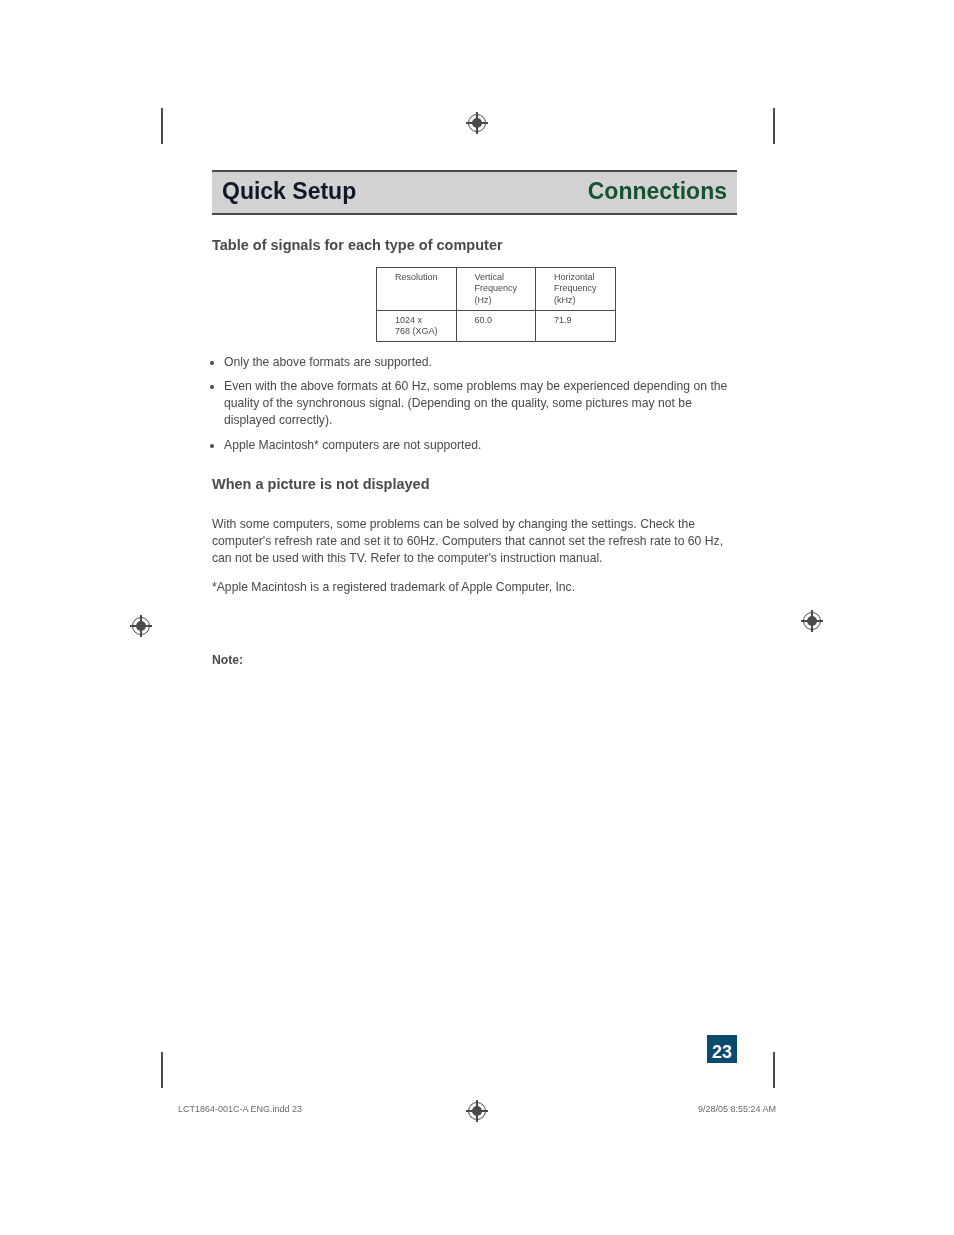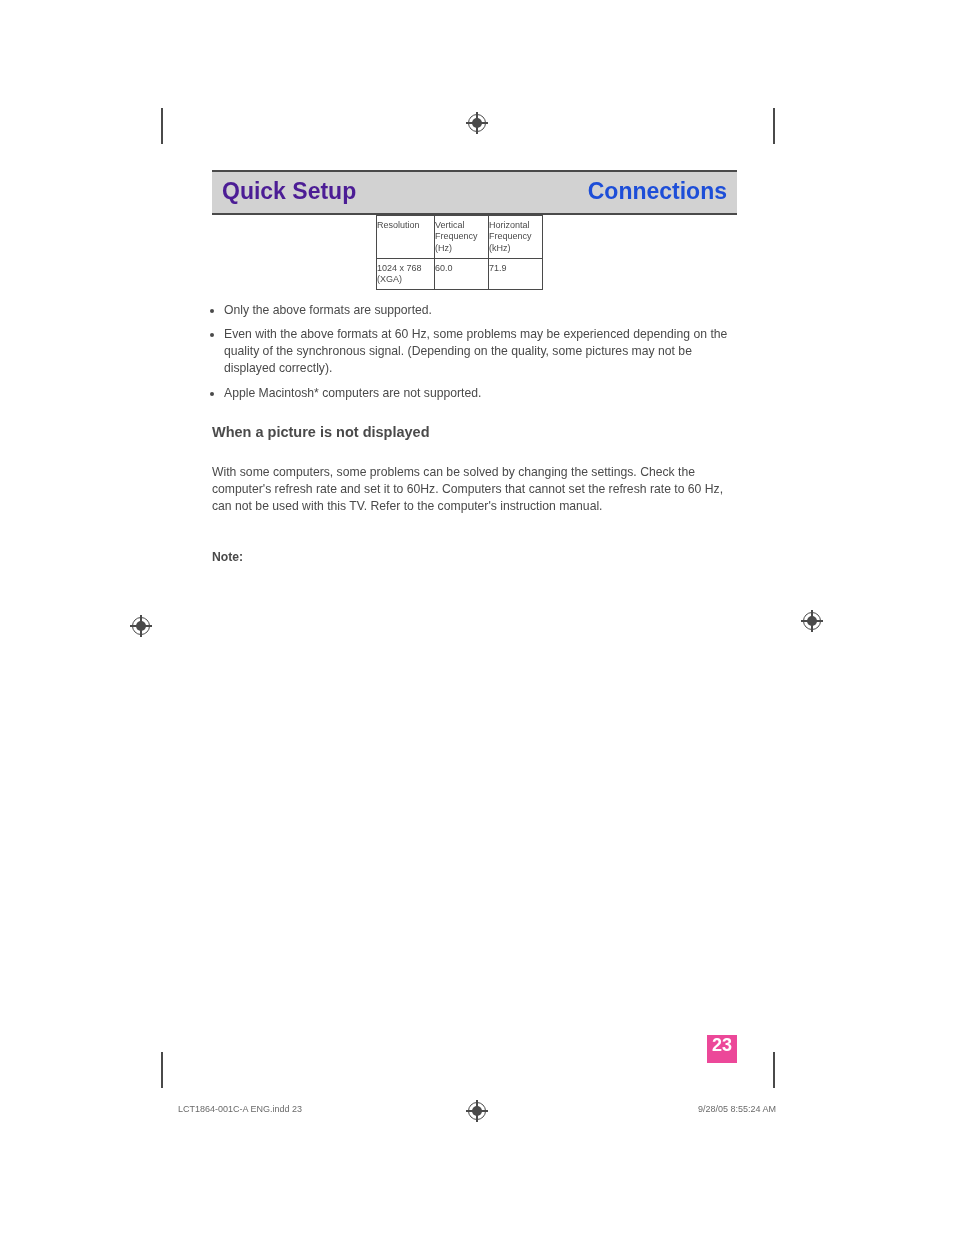--- a/index.html
+++ b/index.html
@@ -66,42 +66,42 @@
     border-bottom: 2px solid #4a4a4a;
     background: #d2d2d2;
     padding: 6px 10px 8px 10px;
     display: flex;
     justify-content: space-between;
     align-items: baseline;
   }
   .header-left {
     font-size: 23px;
     font-weight: bold;
-    color: #4c1d95;
+    color: #0f172a;
   }
   .header-right {
     font-size: 23px;
     font-weight: bold;
-    color: #1d4ed8;
+    color: #14532d;
   }
   .subhead {
     font-size: 14.5px;
     font-weight: bold;
     margin-top: 22px;
     margin-bottom: 14px;
   }
   .sig-table {
     margin-left: 164px;
     border-collapse: collapse;
     border: 1px solid #4a4a4a;
   }
   .sig-table td {
     border: 1px solid #4a4a4a;
     font-size: 9px;
-    padding: 4px 0;
+    padding: 4px 18px;
     vertical-align: top;
     line-height: 1.25;
   }
   .sig-table td.c1 { width: 58px; }
   .sig-table td.c2 { width: 54px; }
   .sig-table td.c3 { width: 54px; }
   .bullets {
     margin-top: 12px;
     padding-left: 12px;
     font-size: 12.2px;
@@ -112,35 +112,35 @@
     font-size: 12.2px;
     line-height: 1.4;
     margin-top: 8px;
   }
   .subhead2 {
     font-size: 14.5px;
     font-weight: bold;
     margin-top: 22px;
     margin-bottom: 24px;
   }
-  .note-block { margin-top: 34px; font-size: 12.2px; line-height: 1.4; }
+  .note-block { margin-top: 56px; font-size: 12.2px; line-height: 1.4; }
   .note-label { font-weight: bold; }
   .note-bullets { padding-left: 12px; margin-top: 4px; }
   
   .page-number {
     position: absolute;
     right: 217px;
     top: 1035px;
     width: 30px; height: 28px;
-    background: #ec4899;
+    background: #0c4a6e;
     color: #fff;
     font-weight: bold;
     font-size: 18px;
     display: flex;
-    align-items: flex-start;
+    align-items: flex-end;
     justify-content: center;
   }
   
   .footer {
     position: absolute;
     left: 178px;
     right: 178px;
     top: 1104px;
     font-size: 9px;
     color: #6a6a6a;
@@ -188,20 +188,21 @@
       </div>
   </div>
 
   <div class="content">
 
     <div class="header-bar">
       <span class="header-left">Quick Setup</span>
       <span class="header-right">Connections</span>
     </div>
 
+    <div class="subhead">Table of signals for each type of computer</div>
 
     <table class="sig-table">
       <tbody>
           <tr>
         <td class="c1">Resolution</td>
         <td class="c2">Vertical Frequency (Hz)</td>
         <td class="c3">Horizontal Frequency (kHz)</td>
       </tr>
       <tr>
         <td class="c1">1024 x 768 (XGA)</td>
@@ -213,20 +214,21 @@
 
     <ul class="bullets">
       <li>Only the above formats are supported.</li>
       <li>Even with the above formats at 60 Hz, some problems may be experienced depending on the quality of the synchronous signal.  (Depending on the quality, some pictures may not be displayed correctly).</li>
       <li>Apple Macintosh* computers are not supported.</li>
     </ul>
 
     <div class="subhead2">When a picture is not displayed</div>
 
     <div class="para">With some computers, some problems can be solved by changing the settings.  Check the computer's refresh rate and set it to 60Hz.  Computers that cannot set the refresh rate to 60 Hz, can not be used with this TV.  Refer to the computer's instruction manual.</div>
+    <div class="para" style="margin-top:12px;">*Apple Macintosh is a registered trademark of Apple Computer, Inc.</div>
 
     <div class="note-block">
       <div class="note-label">Note:</div>
     </div>
 
   </div>
 
   <div class="page-number">
     <span>23</span>
   </div>

